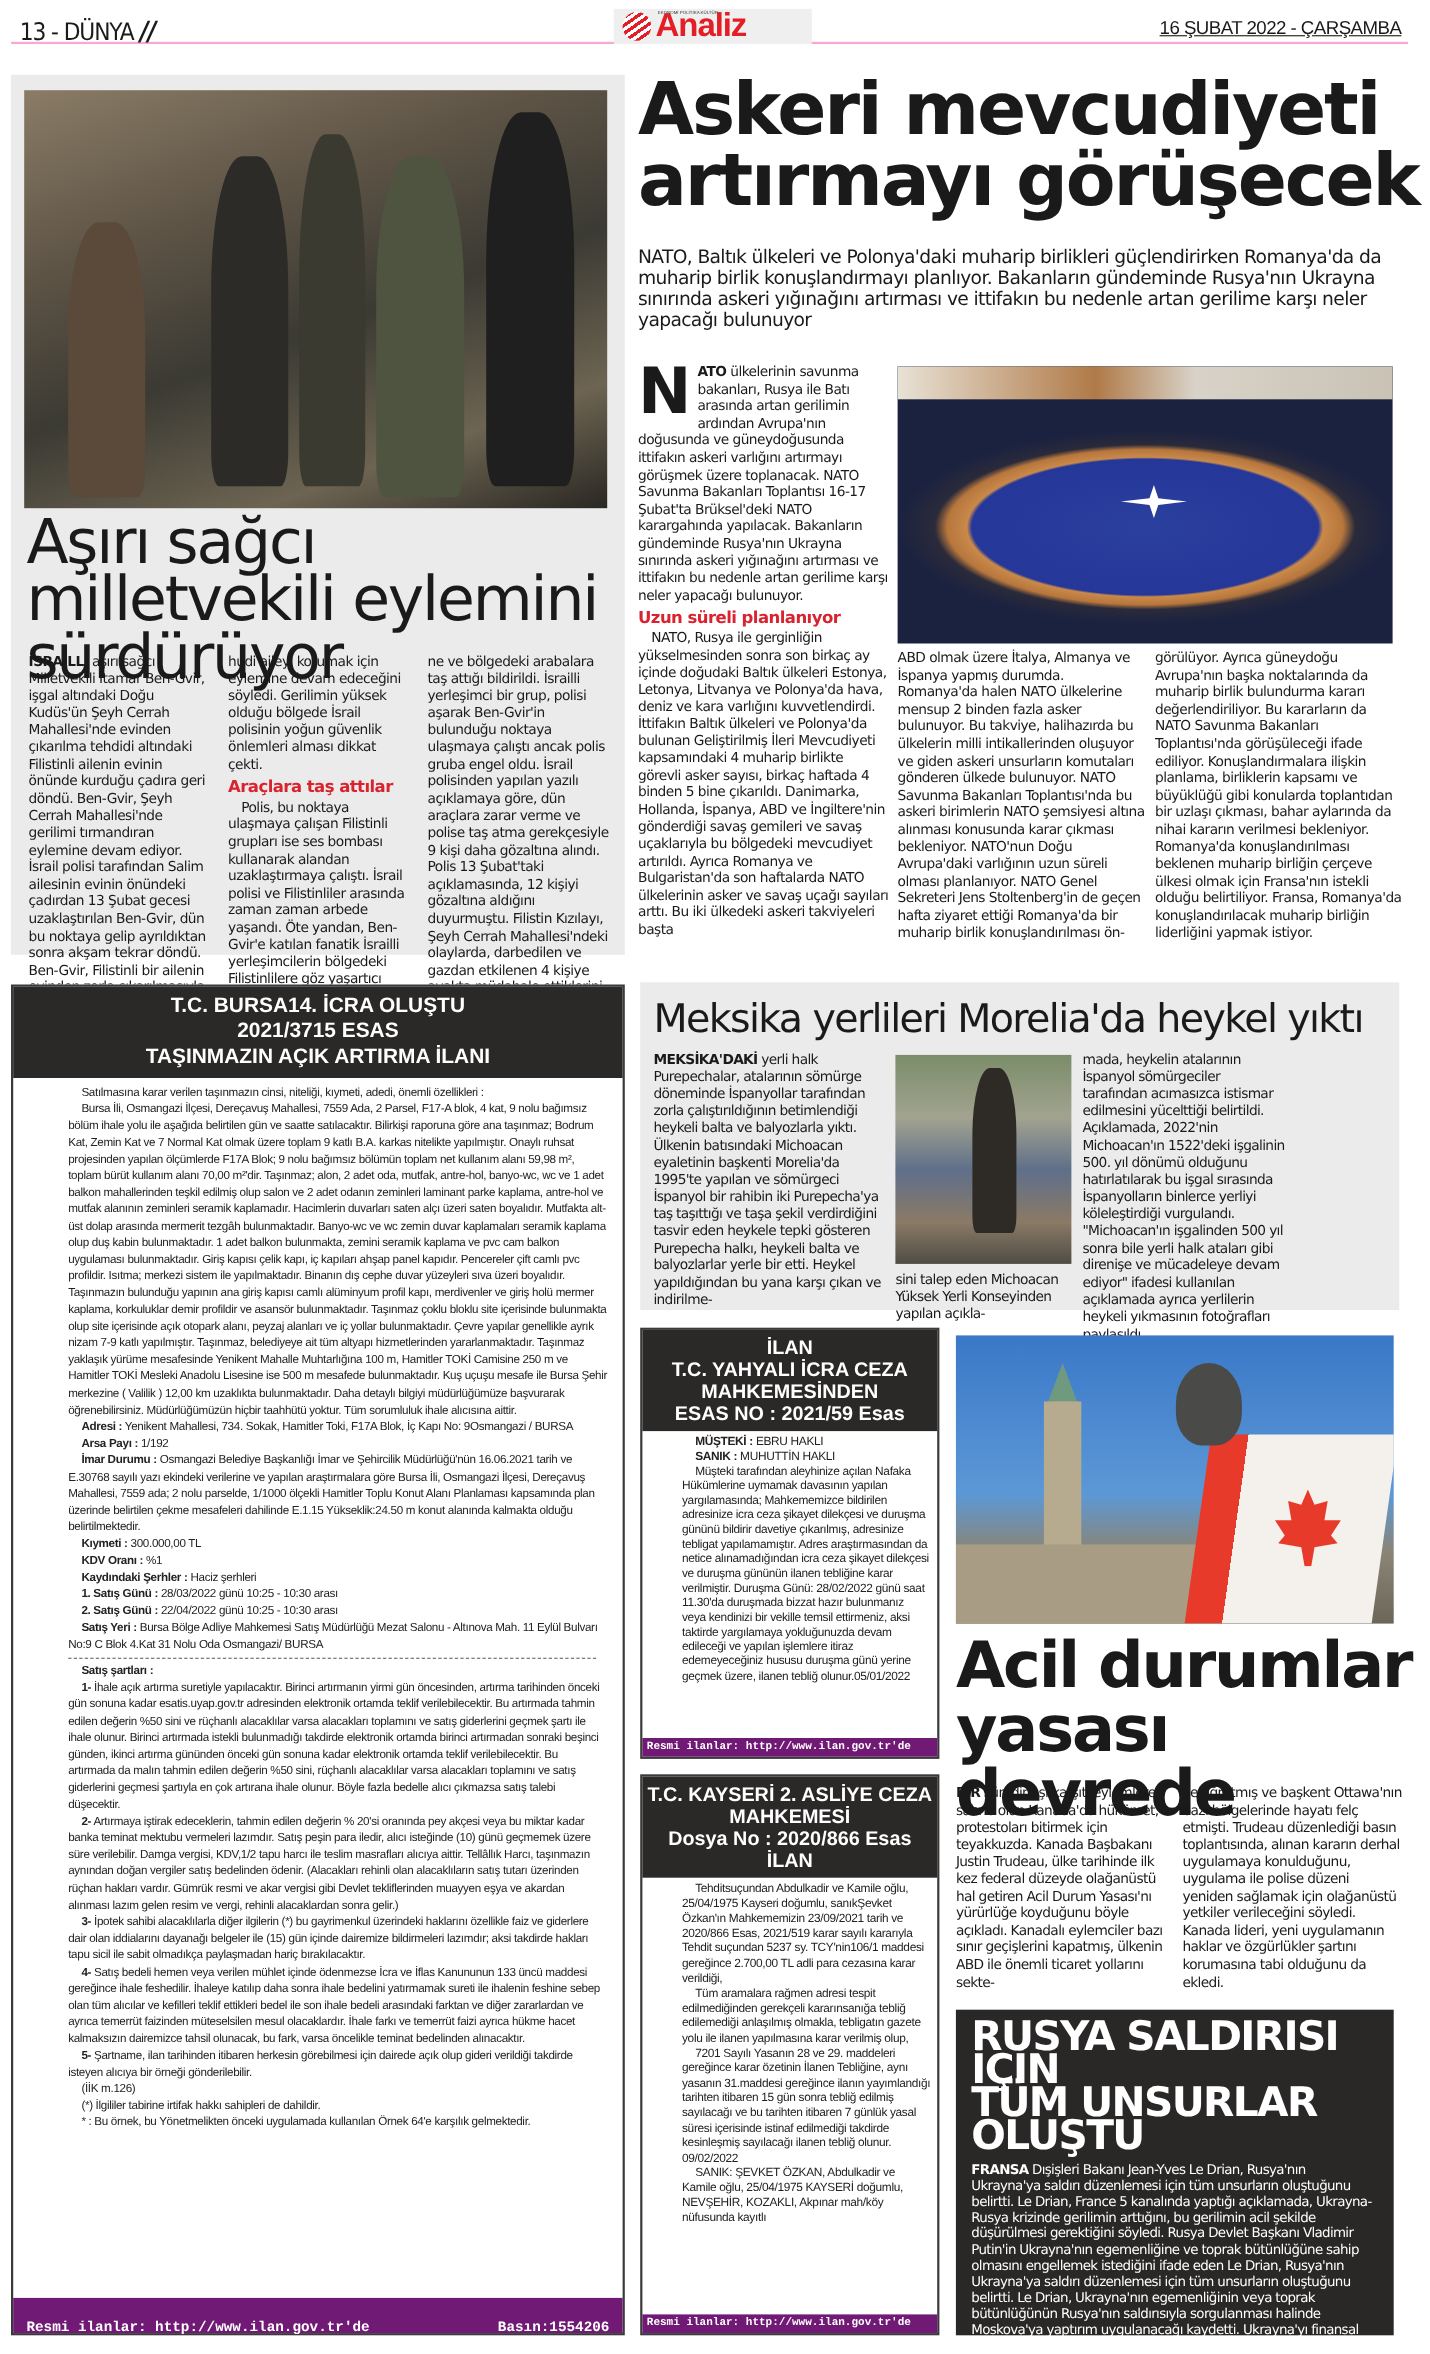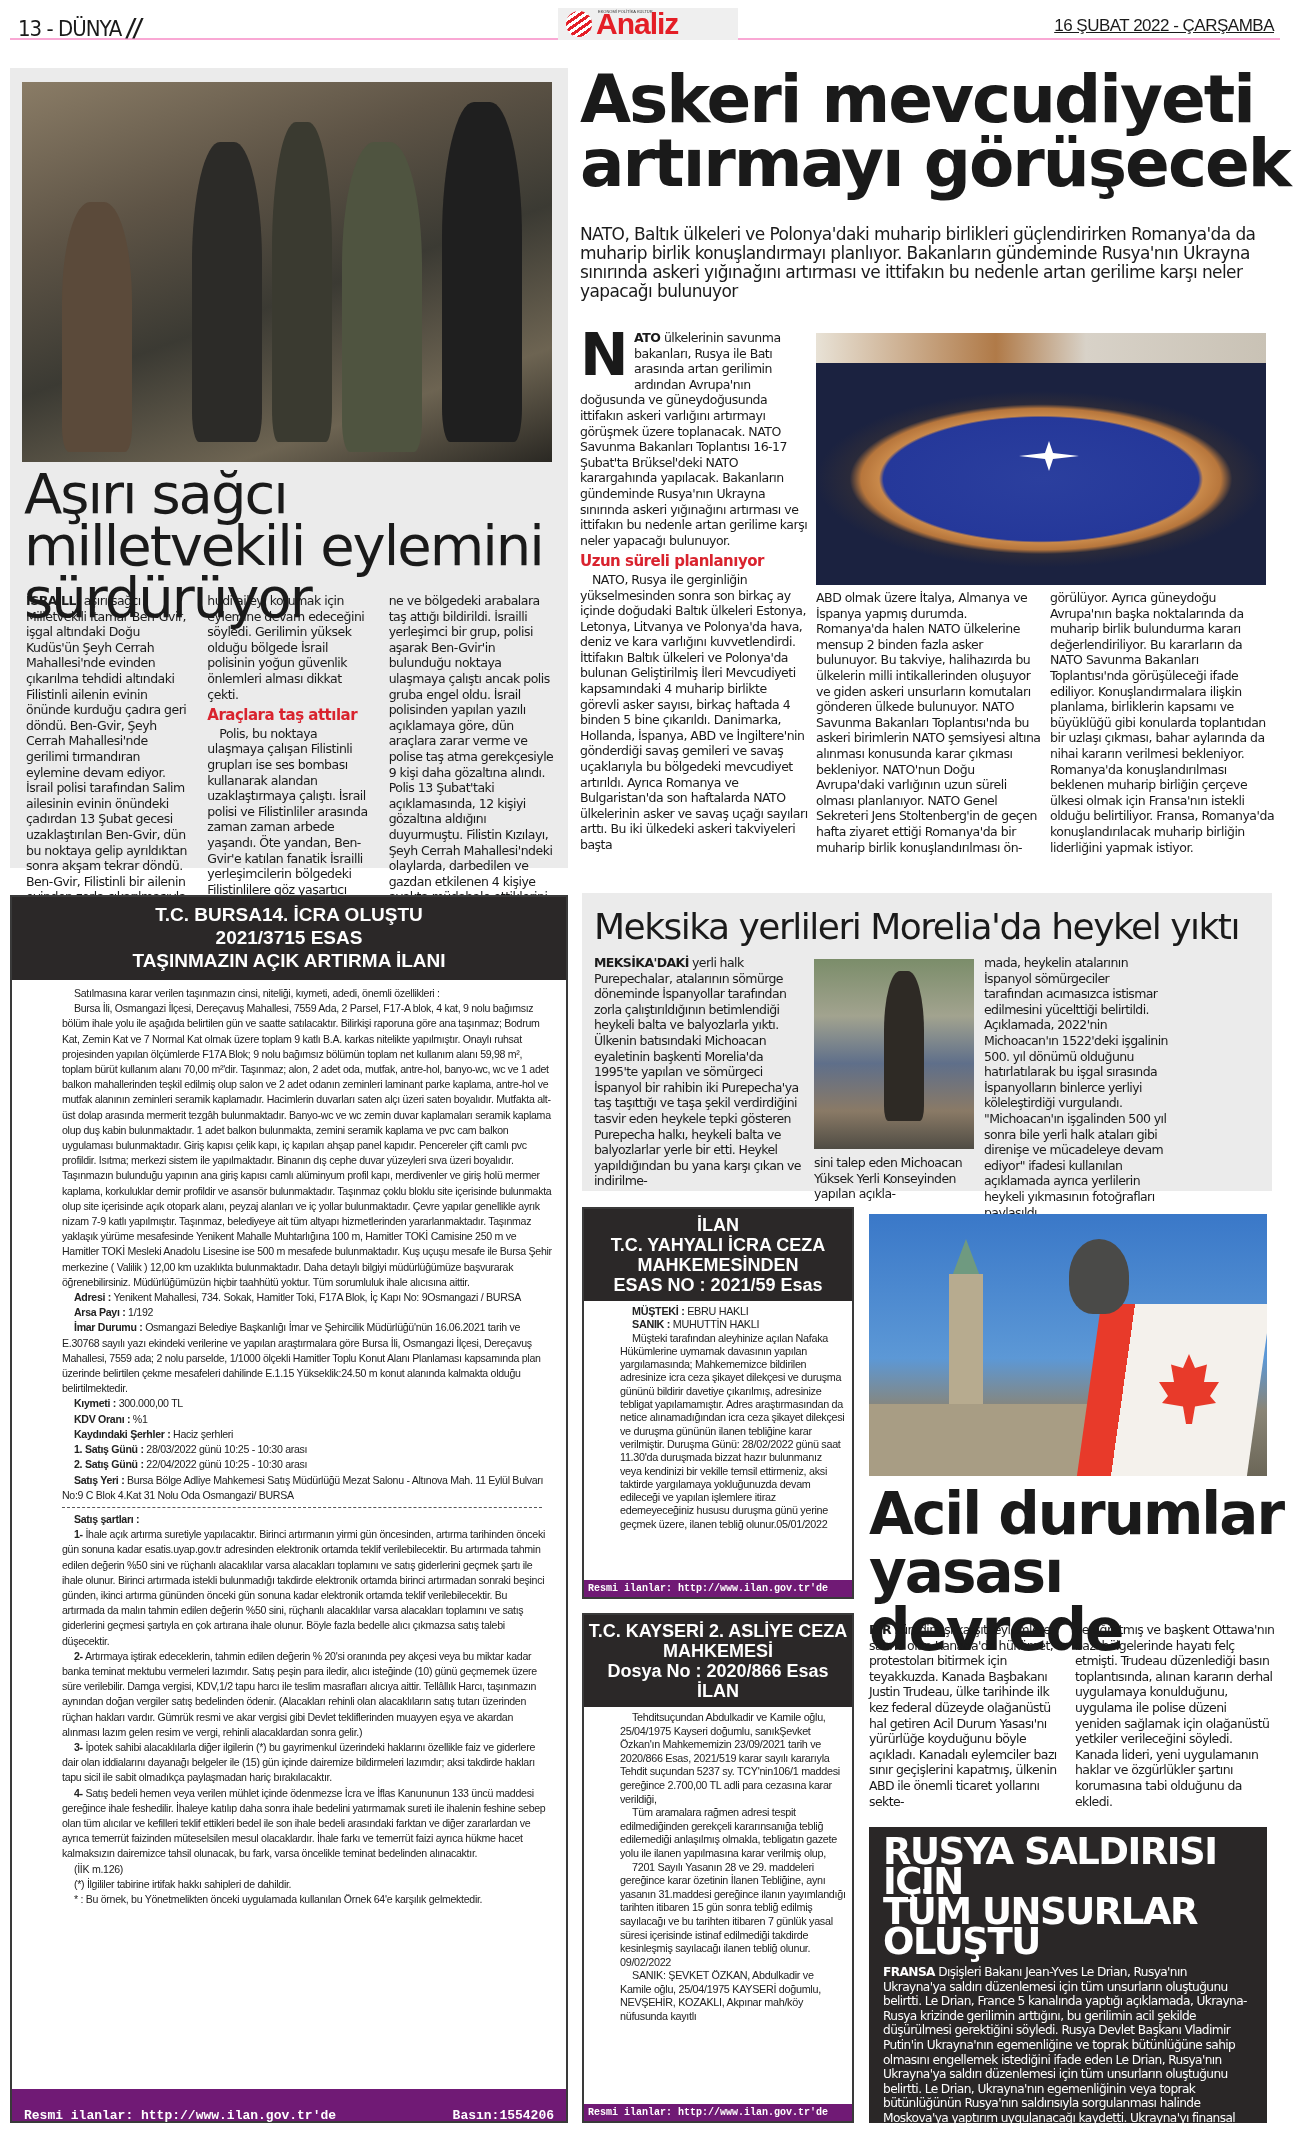--- a/index.html
+++ b/index.html
@@ -159,20 +159,21 @@
     <p><b>Kaydındaki Şerhler :</b><span> Haciz şerhleri</span></p>
     <p><b>1. Satış Günü :</b><span> 28/03/2022 günü 10:25 - 10:30 arası</span></p>
     <p><b>2. Satış Günü :</b><span> 22/04/2022 günü 10:25 - 10:30 arası</span></p>
     <p><b>Satış Yeri :</b><span> Bursa Bölge Adliye Mahkemesi Satış Müdürlüğü Mezat Salonu - Altınova Mah. 11 Eylül Bulvarı No:9 C Blok 4.Kat 31 Nolu Oda Osmangazi/ BURSA</span></p>
     <div class="dashline"></div>
     <p><b>Satış şartları :</b></p>
     <p><b>1-</b><span> İhale açık artırma suretiyle yapılacaktır. Birinci artırmanın yirmi gün öncesinden, artırma tarihinden önceki gün sonuna kadar esatis.uyap.gov.tr adresinden elektronik ortamda teklif verilebilecektir. Bu artırmada tahmin edilen değerin %50 sini ve rüçhanlı alacaklılar varsa alacakları toplamını ve satış giderlerini geçmek şartı ile ihale olunur. Birinci artırmada istekli bulunmadığı takdirde elektronik ortamda birinci artırmadan sonraki beşinci günden, ikinci artırma gününden önceki gün sonuna kadar elektronik ortamda teklif verilebilecektir. Bu artırmada da malın tahmin edilen değerin %50 sini, rüçhanlı alacaklılar varsa alacakları toplamını ve satış giderlerini geçmesi şartıyla en çok artırana ihale olunur. Böyle fazla bedelle alıcı çıkmazsa satış talebi düşecektir.</span></p>
     <p><b>2-</b><span> Artırmaya iştirak edeceklerin, tahmin edilen değerin % 20'si oranında pey akçesi veya bu miktar kadar banka teminat mektubu vermeleri lazımdır. Satış peşin para iledir, alıcı isteğinde (10) günü geçmemek üzere süre verilebilir. Damga vergisi, KDV,1/2 tapu harcı ile teslim masrafları alıcıya aittir. Tellâllık Harcı, taşınmazın aynından doğan vergiler satış bedelinden ödenir. (Alacakları rehinli olan alacaklıların satış tutarı üzerinden rüçhan hakları vardır. Gümrük resmi ve akar vergisi gibi Devlet tekliflerinden muayyen eşya ve akardan alınması lazım gelen resim ve vergi, rehinli alacaklardan sonra gelir.)</span></p>
     <p><b>3-</b><span> İpotek sahibi alacaklılarla diğer ilgilerin (*) bu gayrimenkul üzerindeki haklarını özellikle faiz ve giderlere dair olan iddialarını dayanağı belgeler ile (15) gün içinde dairemize bildirmeleri lazımdır; aksi takdirde hakları tapu sicil ile sabit olmadıkça paylaşmadan hariç bırakılacaktır.</span></p>
     <p><b>4-</b><span> Satış bedeli hemen veya verilen mühlet içinde ödenmezse İcra ve İflas Kanununun 133 üncü maddesi gereğince ihale feshedilir. İhaleye katılıp daha sonra ihale bedelini yatırmamak sureti ile ihalenin feshine sebep olan tüm alıcılar ve kefilleri teklif ettikleri bedel ile son ihale bedeli arasındaki farktan ve diğer zararlardan ve ayrıca temerrüt faizinden müteselsilen mesul olacaklardır. İhale farkı ve temerrüt faizi ayrıca hükme hacet kalmaksızın dairemizce tahsil olunacak, bu fark, varsa öncelikle teminat bedelinden alınacaktır.</span></p>
+    <p><b>5-</b><span> Şartname, ilan tarihinden itibaren herkesin görebilmesi için dairede açık olup gideri verildiği takdirde isteyen alıcıya bir örneği gönderilebilir.</span></p>
     <p>(İİK m.126)</p>
     <p>(*) İlgililer tabirine irtifak hakkı sahipleri de dahildir.</p>
     <p>* : Bu örnek, bu Yönetmelikten önceki uygulamada kullanılan Örnek 64'e karşılık gelmektedir.</p>
   </div>
   <div class="ad-foot">
     <span>Resmi ilanlar: http://www.ilan.gov.tr'de</span>
     <span>Basın:1554206</span>
   </div>
 </div>
 

